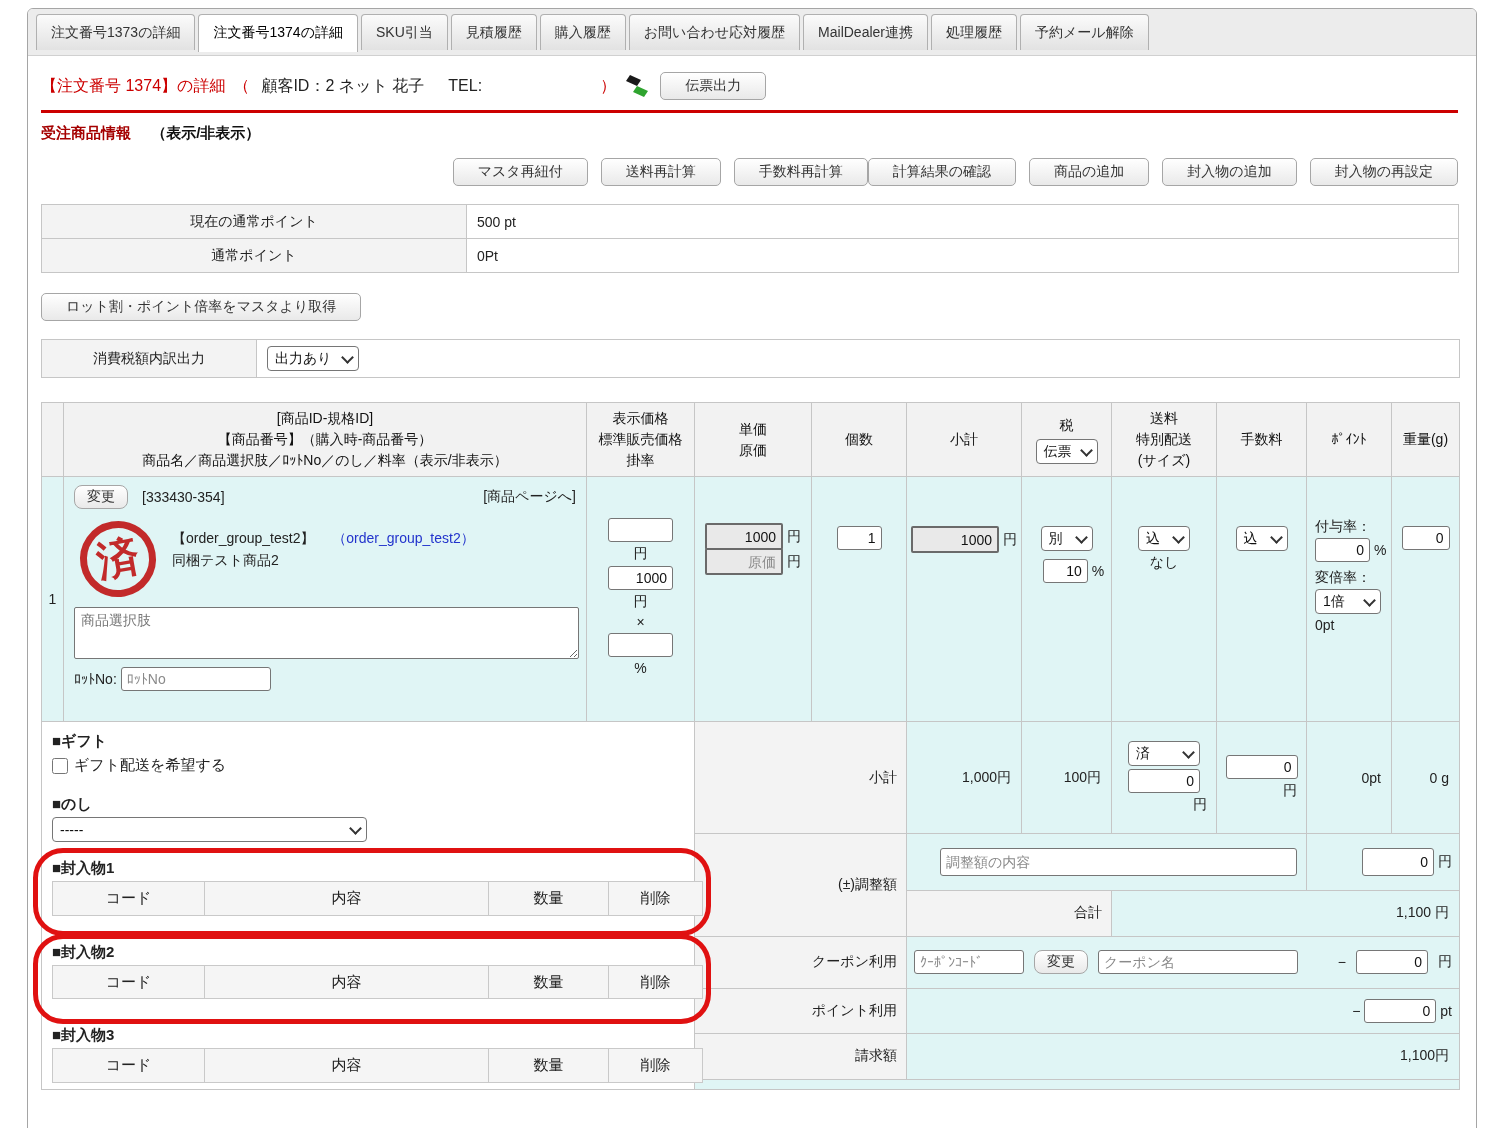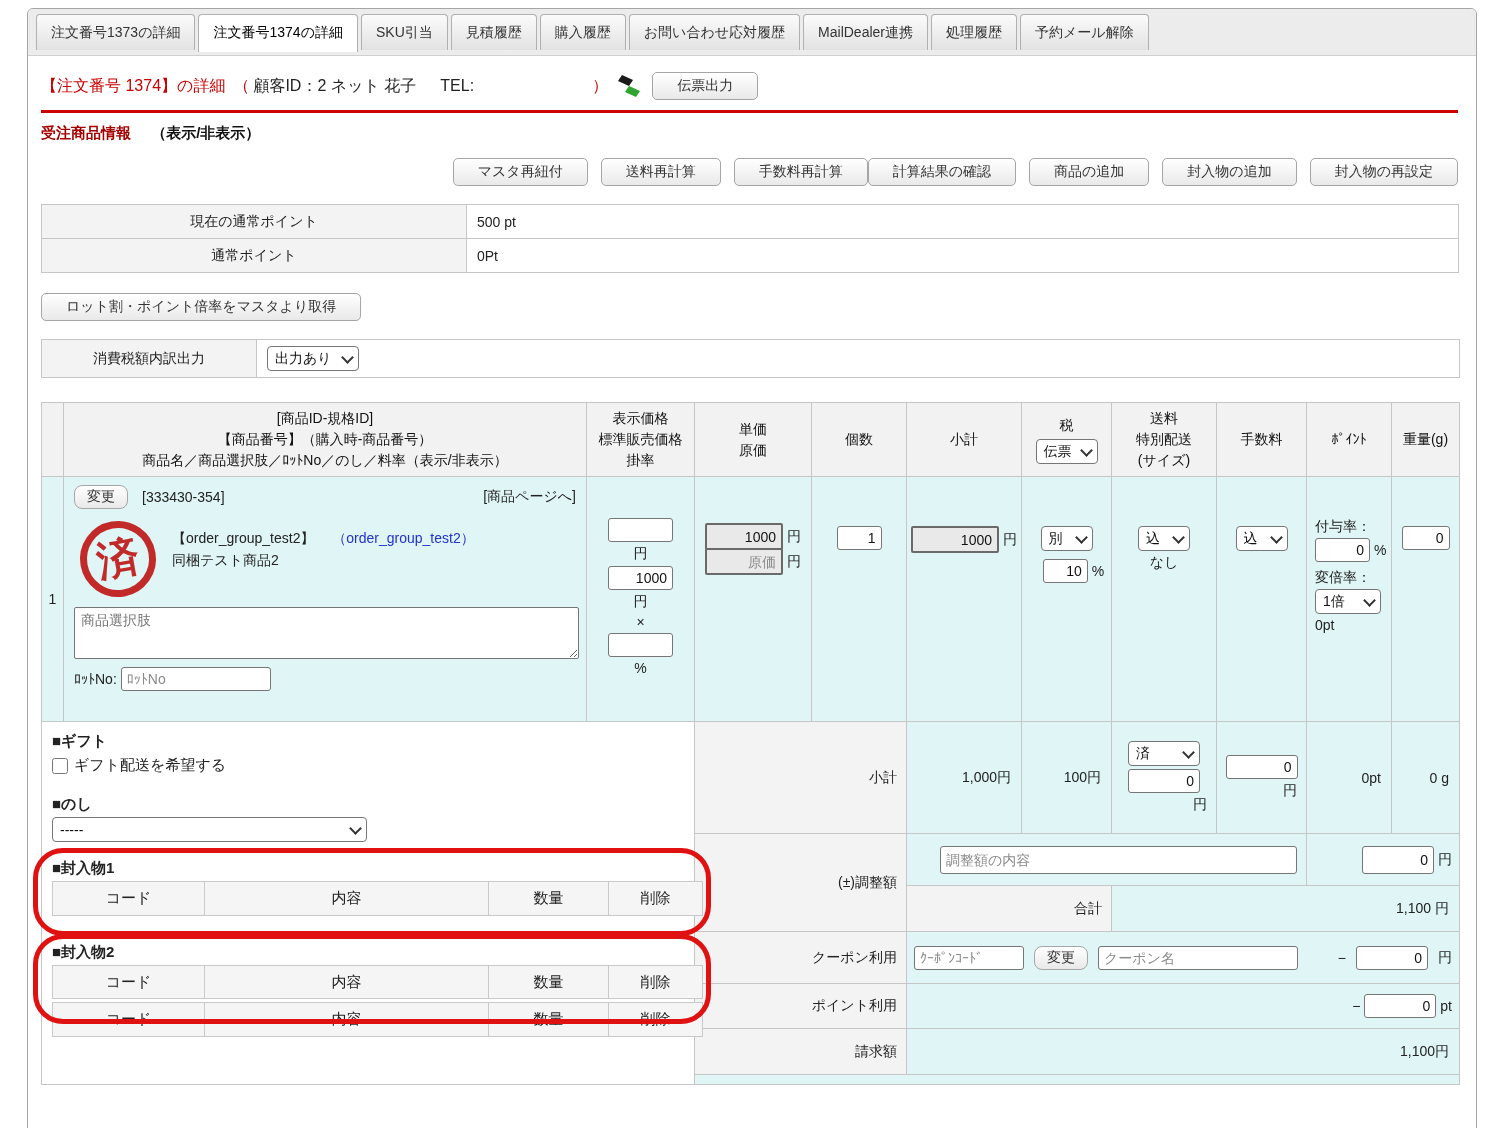--- a/index.html
+++ b/index.html
@@ -102,21 +102,21 @@
     <div class="tab">MailDealer連携</div>
     <div class="tab">処理履歴</div>
     <div class="tab">予約メール解除</div>
   </div>
 
   <div class="content">
 
     <div class="order-head">
       <span class="red">【注文番号 1374】の詳細</span>
       <span class="red" style="margin-left:8px">（</span>
-      <span class="dark" style="margin-left:4px">顧客ID：2 ネット 花子</span>
+      <span class="dark" style="margin-left:12px">顧客ID：2 ネット 花子</span>
       <span class="dark" style="margin-left:24px">TEL:</span>
       <span class="tel-gap"></span>
       <span class="red">）</span>
       <svg class="logo" width="22" height="22" viewBox="0 0 22 22">
         <polygon points="4,0 15,5 11,11 0,6" fill="#1a1a1a"></polygon>
         <polygon points="11,11 22,16 18,22 7,17" fill="#2fa42f"></polygon>
       </svg>
       <span class="btn">伝票出力</span>
     </div>
 
@@ -398,20 +398,21 @@
               <tbody>
                     <tr>
                 <th>コード</th>
                 <th>内容</th>
                 <th>数量</th>
                 <th>削除</th>
               </tr>
             </tbody>
                 </table>
 
+            <div class="gh" style="margin-top:27px">■封入物3</div>
             <table class="enc">
               <colgroup>
                     <col style="width:152px">
                     <col style="width:284px">
                     <col style="width:120px">
                     <col style="width:94px">
                   </colgroup>
               <tbody>
                     <tr>
                 <th>コード</th>

